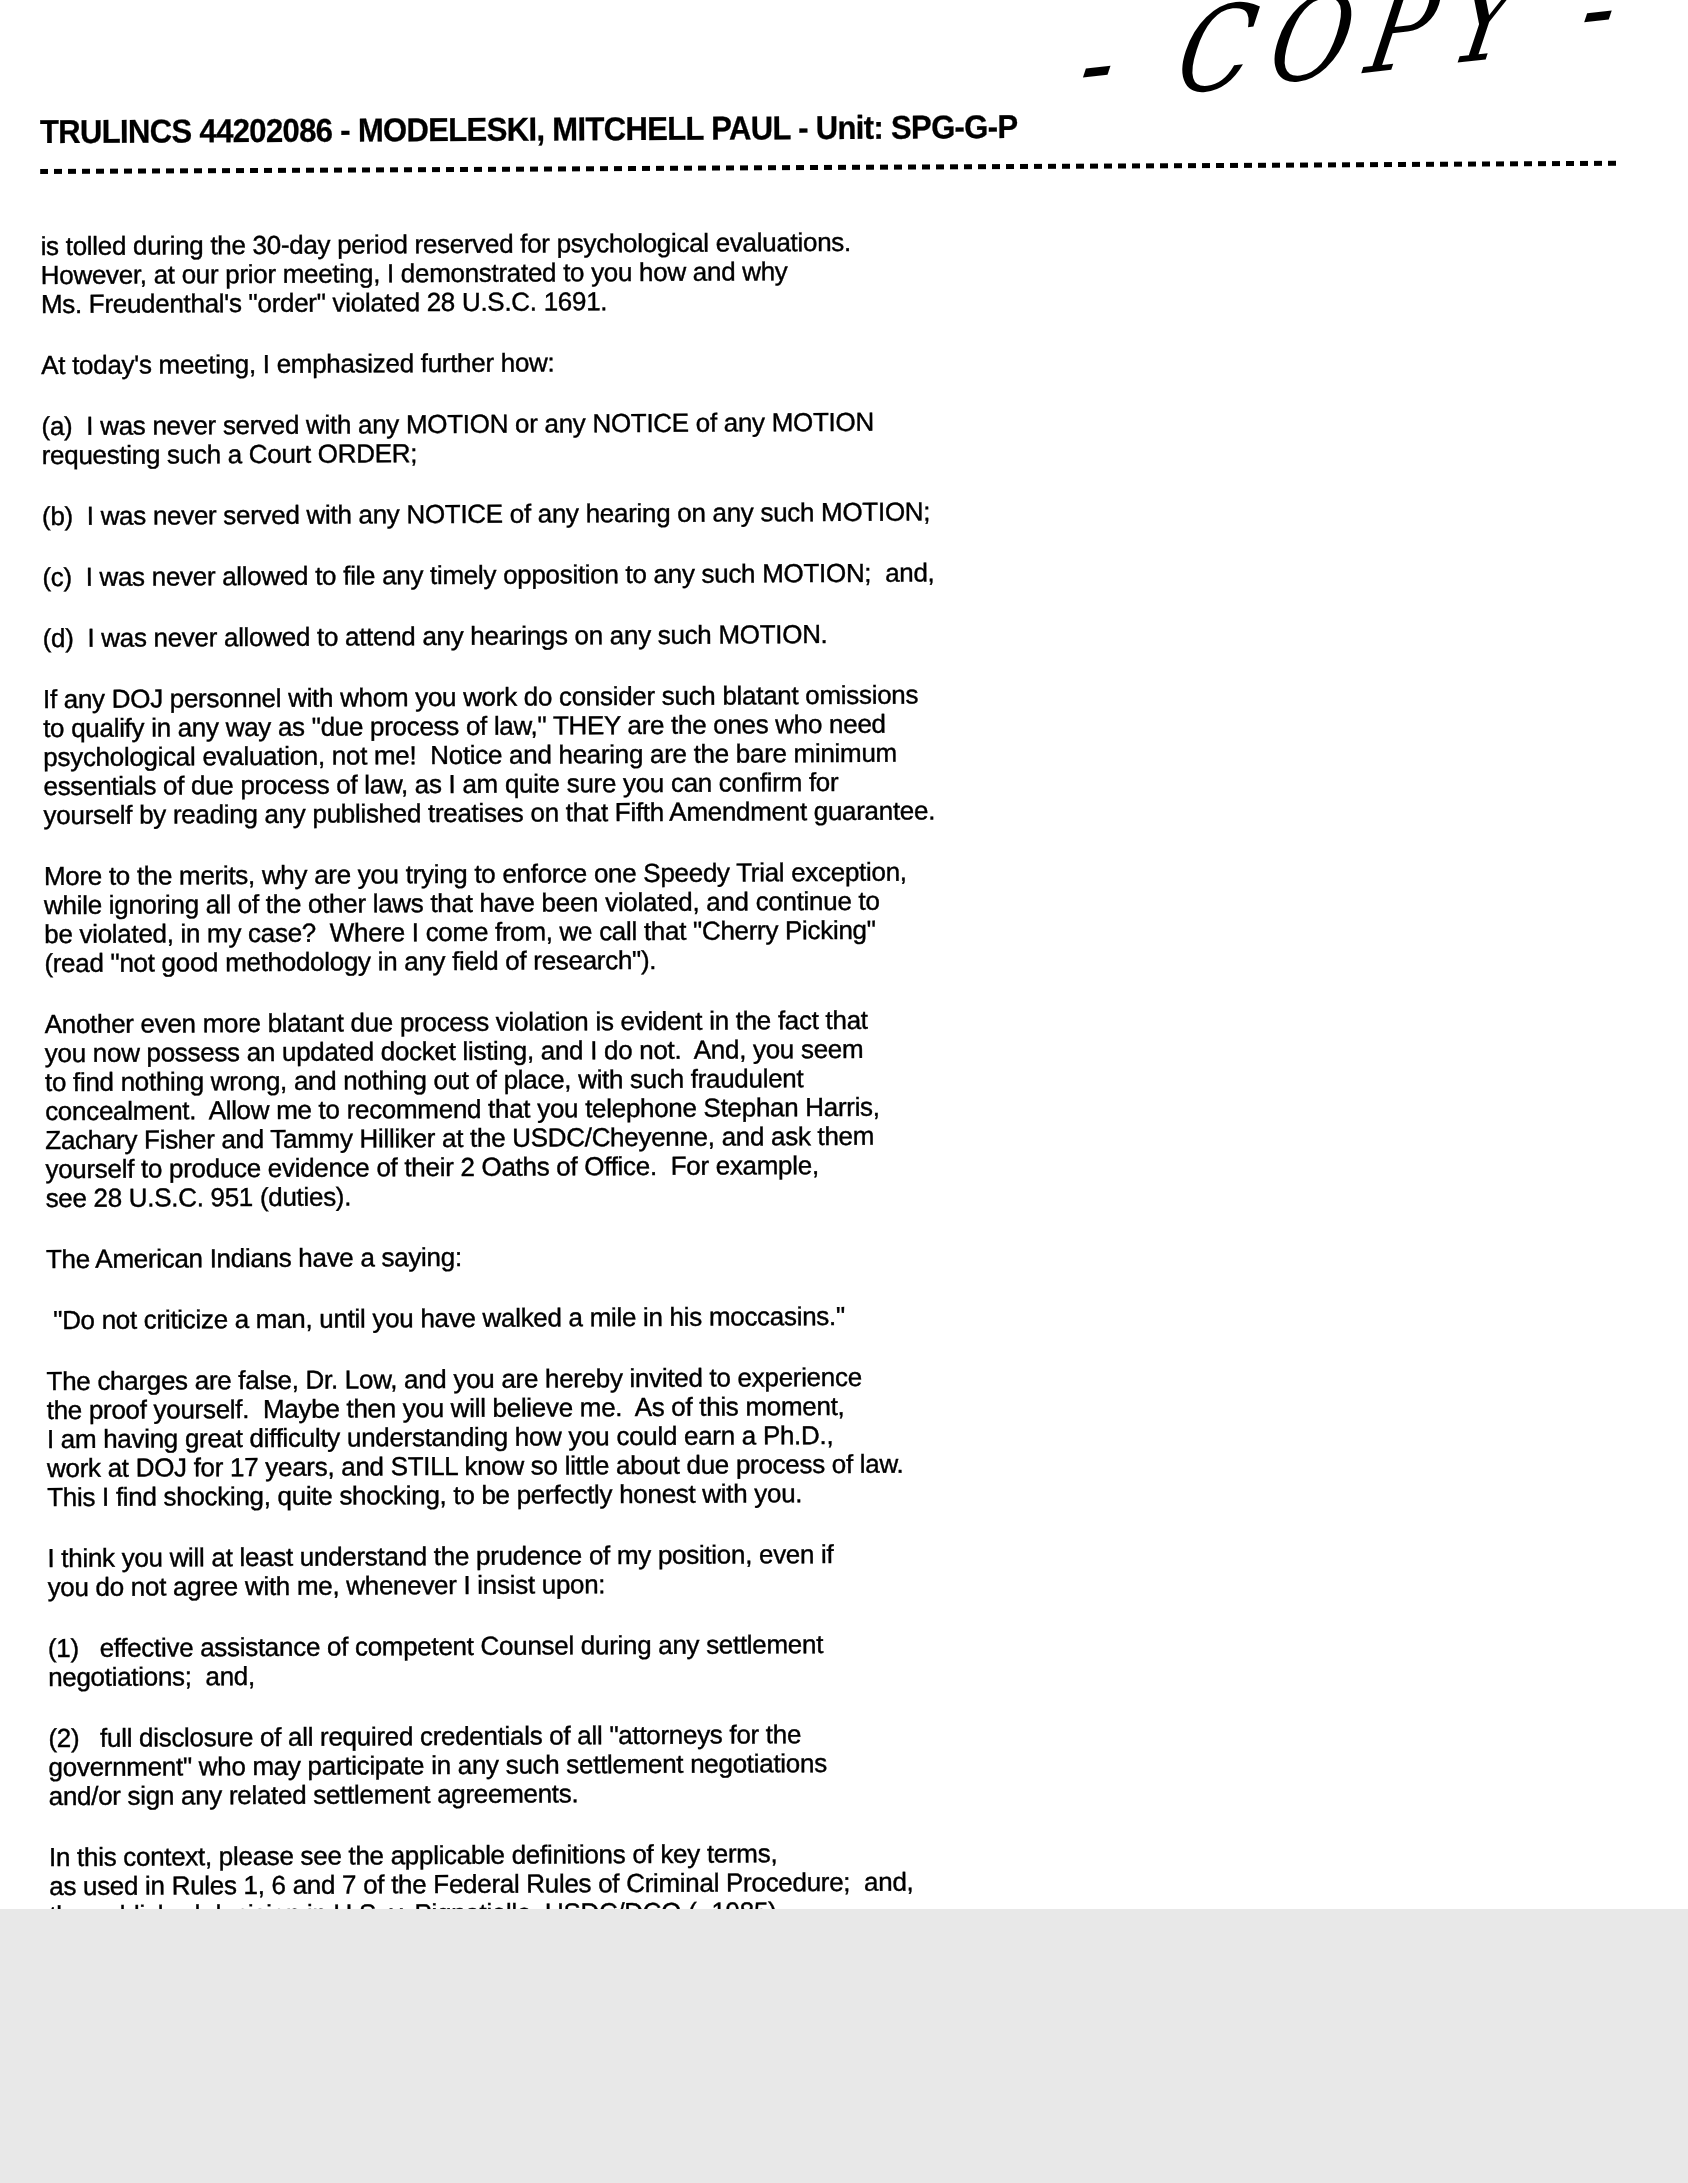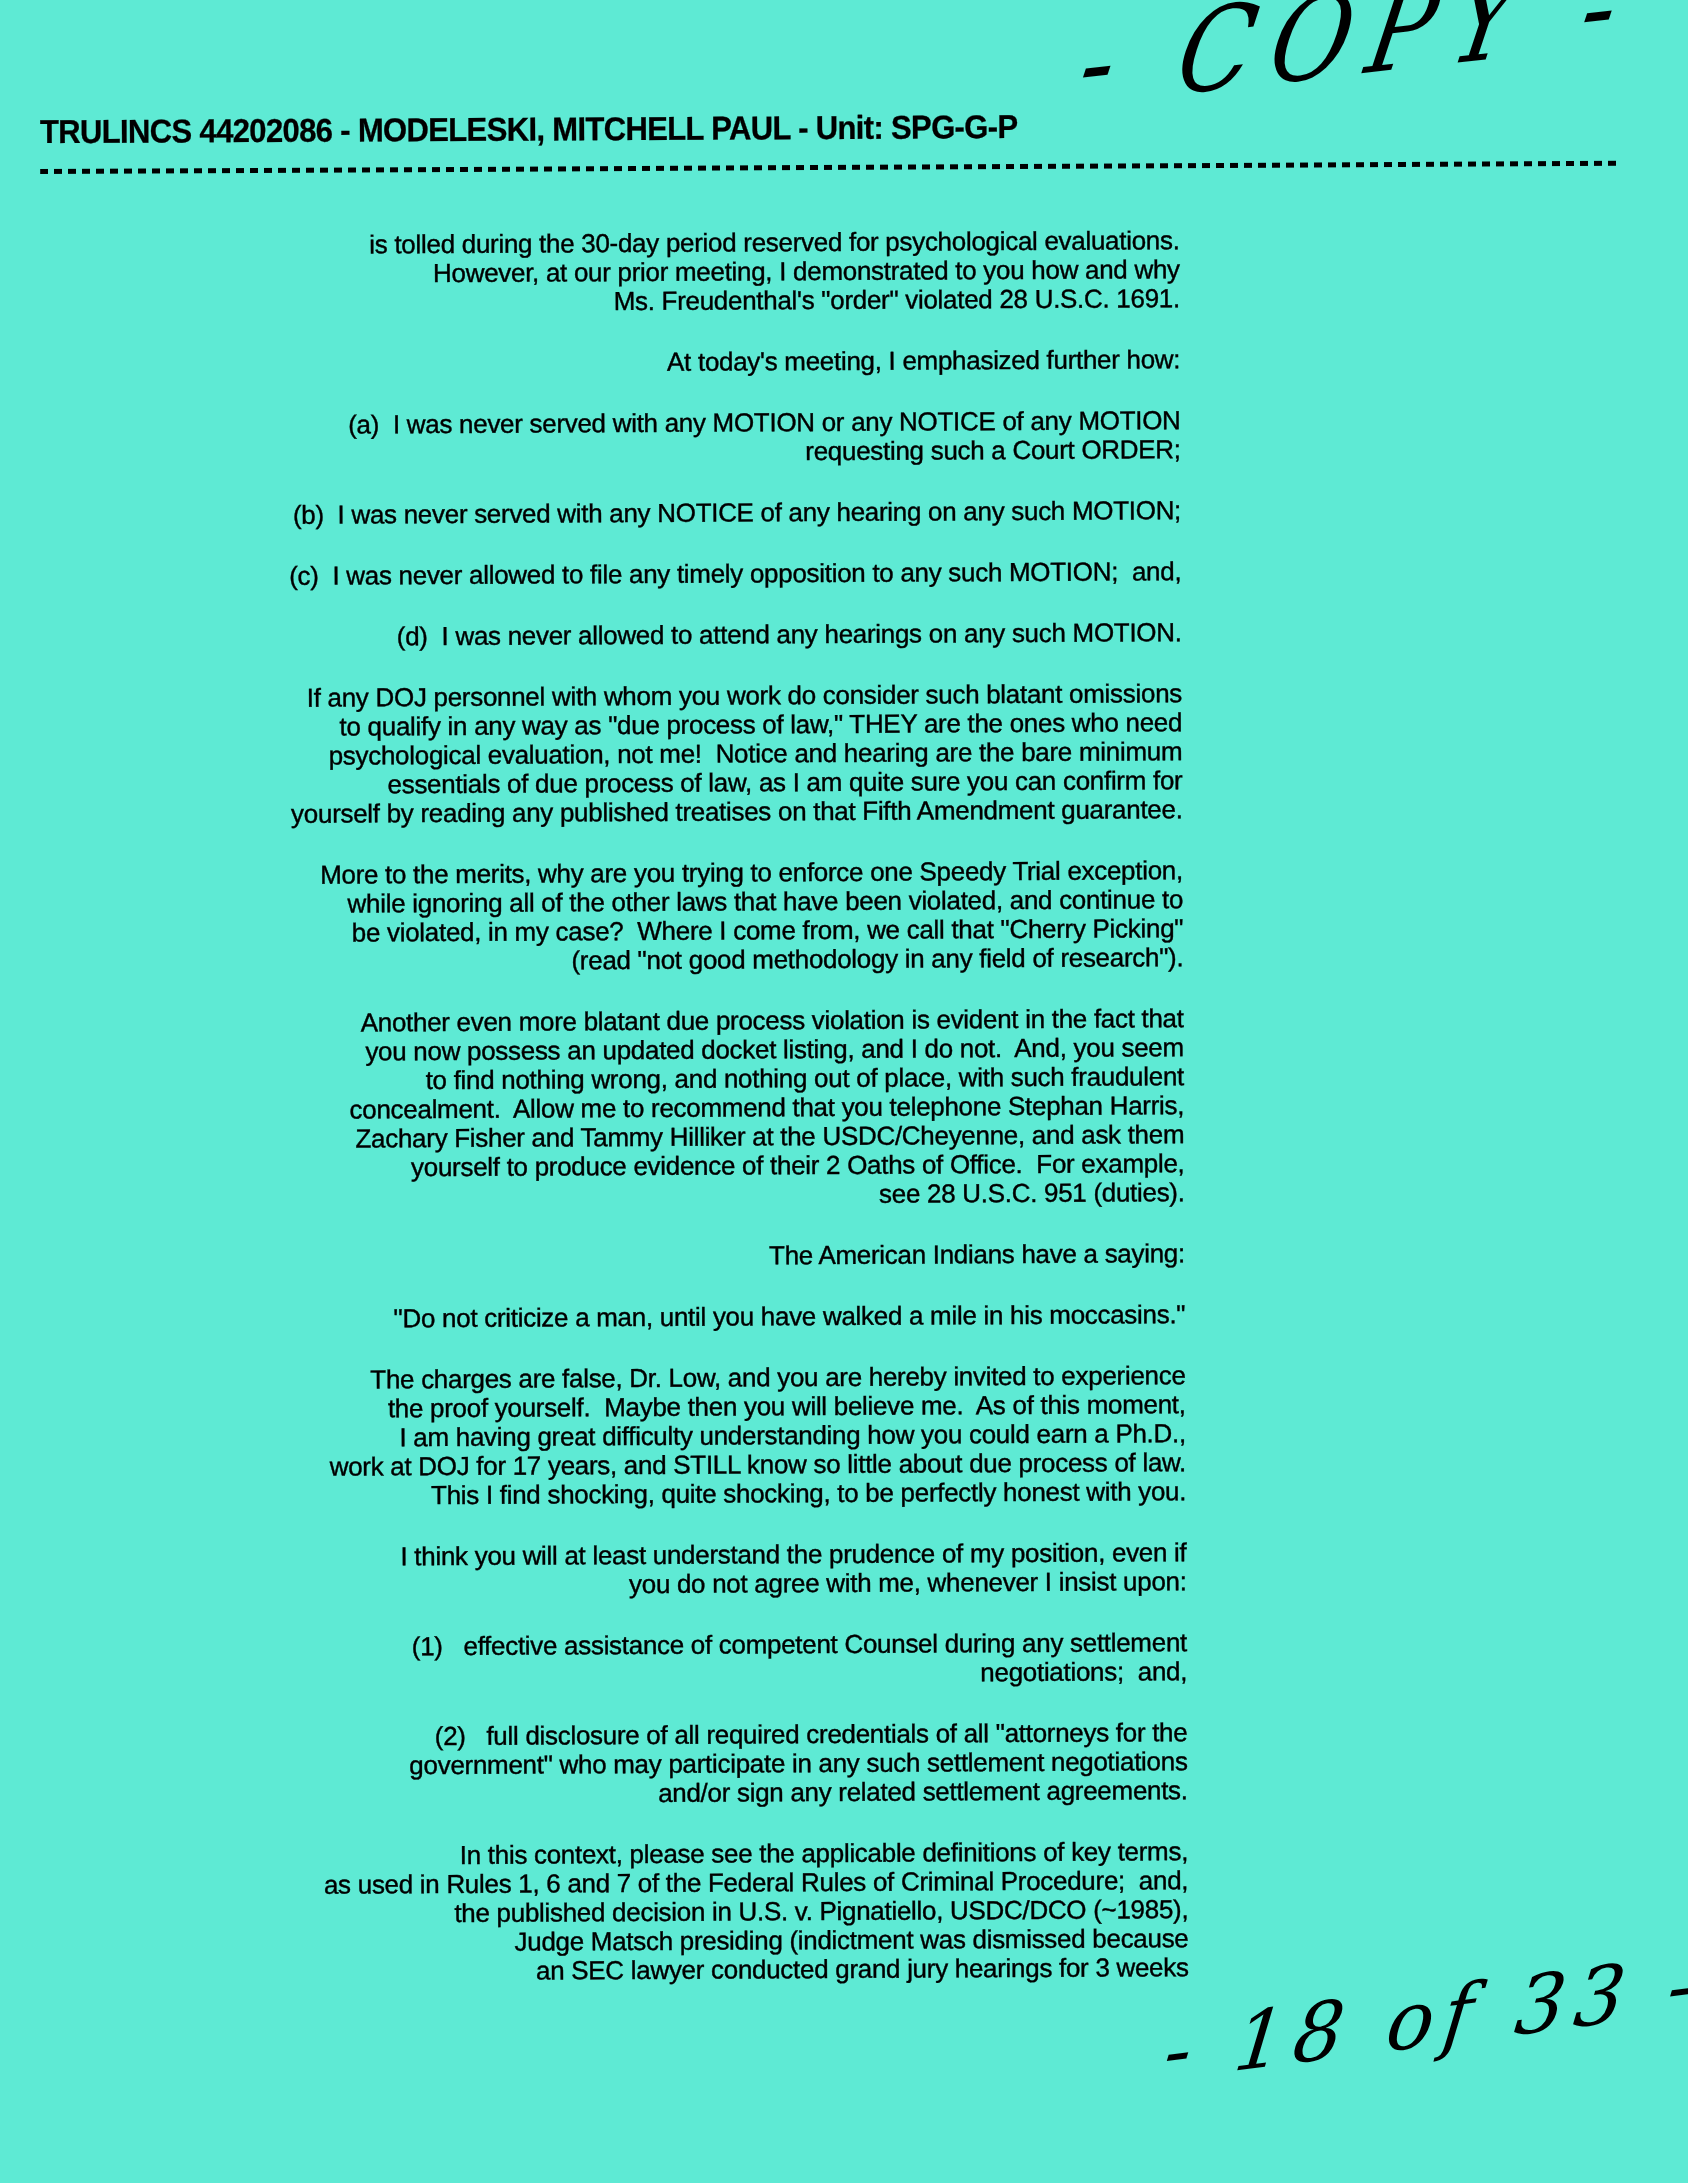--- a/index.html
+++ b/index.html
@@ -1,24 +1,23 @@
 <!DOCTYPE html>
 <html style="font-size:10.6px"><head>
 <meta charset="utf-8">
 <style>
   html,body{margin:0;padding:0;background:#e8e8e8;}
   .page{
     position:relative;
     width:1688px;
-    height:2183px;
-    background:#5eead4;
+    height:1909px;
+    background:#ffffff;
     overflow:hidden;
     font-family:"Liberation Sans","DejaVu Sans",sans-serif;
     color:#000;
-    text-align:right;
   }
   .scan-tilt{
     position:absolute;
     left:0;top:0;right:0;bottom:0;
     transform:rotate(-0.3deg);
     transform-origin:60px 132px;
   }
   .header-line{
     position:absolute;
     left:40px;

